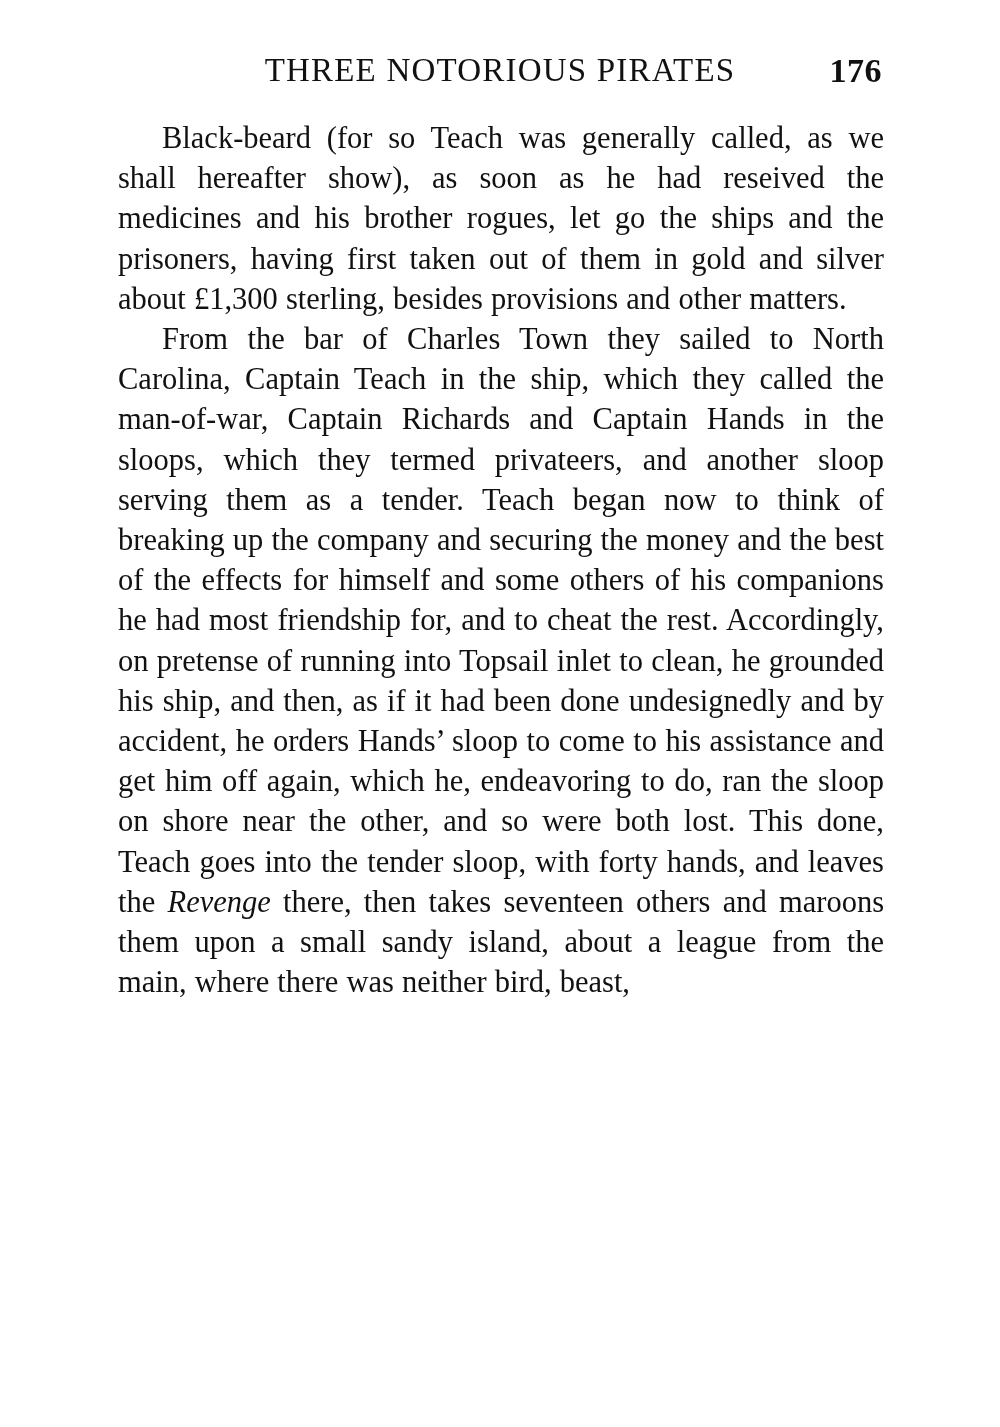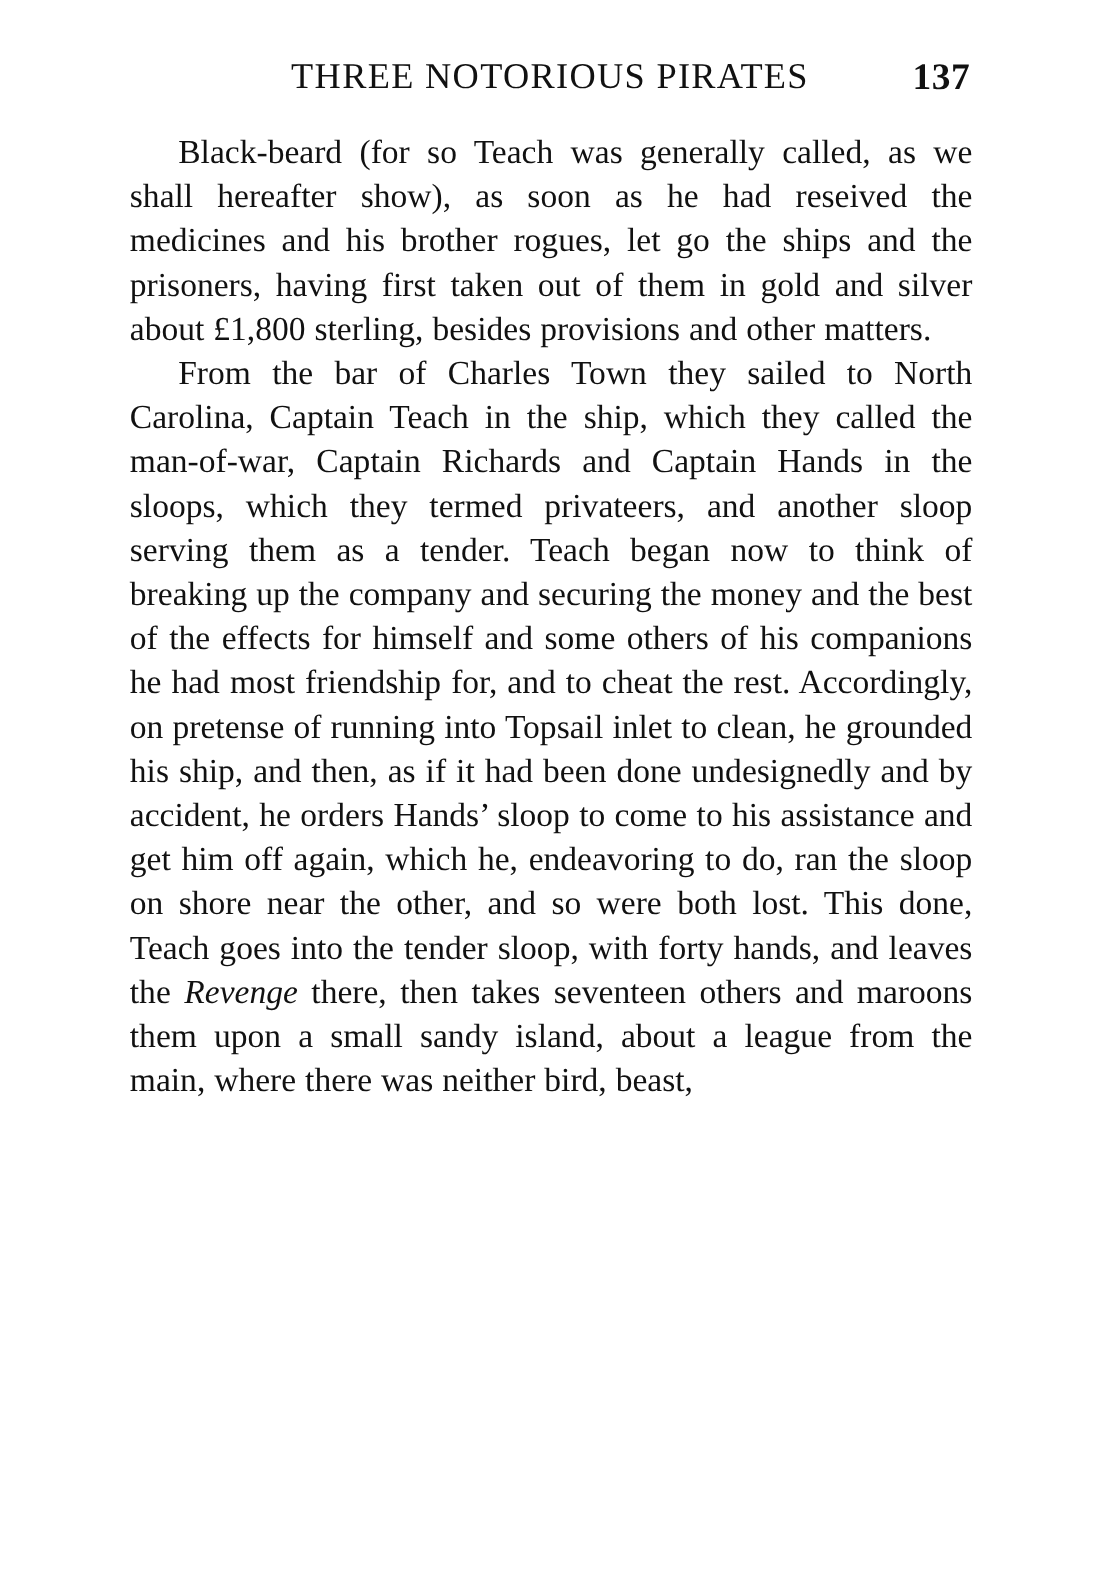--- a/index.html
+++ b/index.html
@@ -67,21 +67,21 @@
   .body-text p i {
   }
 </style>
 </head>
 <body>
 
 <div class="page">
 
   <div class="running-head">
     <span class="title">THREE NOTORIOUS PIRATES</span>
-    <span class="folio">137</span>
+    <span class="folio">176</span>
   </div>
 
   <div class="body-text">
-    <p>Black-beard (for so Teach was generally called, as we shall hereafter show), as soon as he had reseived the medicines and his brother rogues, let go the ships and the prisoners, having first taken out of them in gold and silver about £1,800 sterling, besides provisions and other matters.</p>
+    <p>Black-beard (for so Teach was generally called, as we shall hereafter show), as soon as he had reseived the medicines and his brother rogues, let go the ships and the prisoners, having first taken out of them in gold and silver about £1,300 sterling, besides provisions and other matters.</p>
     <p><span>From the bar of Charles Town they sailed to North Carolina, Captain Teach in the ship, which they called the man-of-war, Captain Richards and Captain Hands in the sloops, which they termed privateers, and another sloop serving them as a tender. Teach began now to think of breaking up the company and securing the money and the best of the effects for himself and some others of his companions he had most friendship for, and to cheat the rest.  Accordingly, on pretense of running into Topsail inlet to clean, he grounded his ship, and then, as if it had been done undesignedly and by accident, he orders Hands’ sloop to come to his assistance and get him off again, which he, endeavoring to do, ran the sloop on shore near the other, and so were both lost.  This done, Teach goes into the tender sloop, with forty hands, and leaves the </span><i>Revenge</i><span> there, then takes seventeen others and maroons them upon a small sandy island, about a league from the main, where there was neither bird, beast,</span></p>
   </div>
 
 </div>
 
 </body></html>

